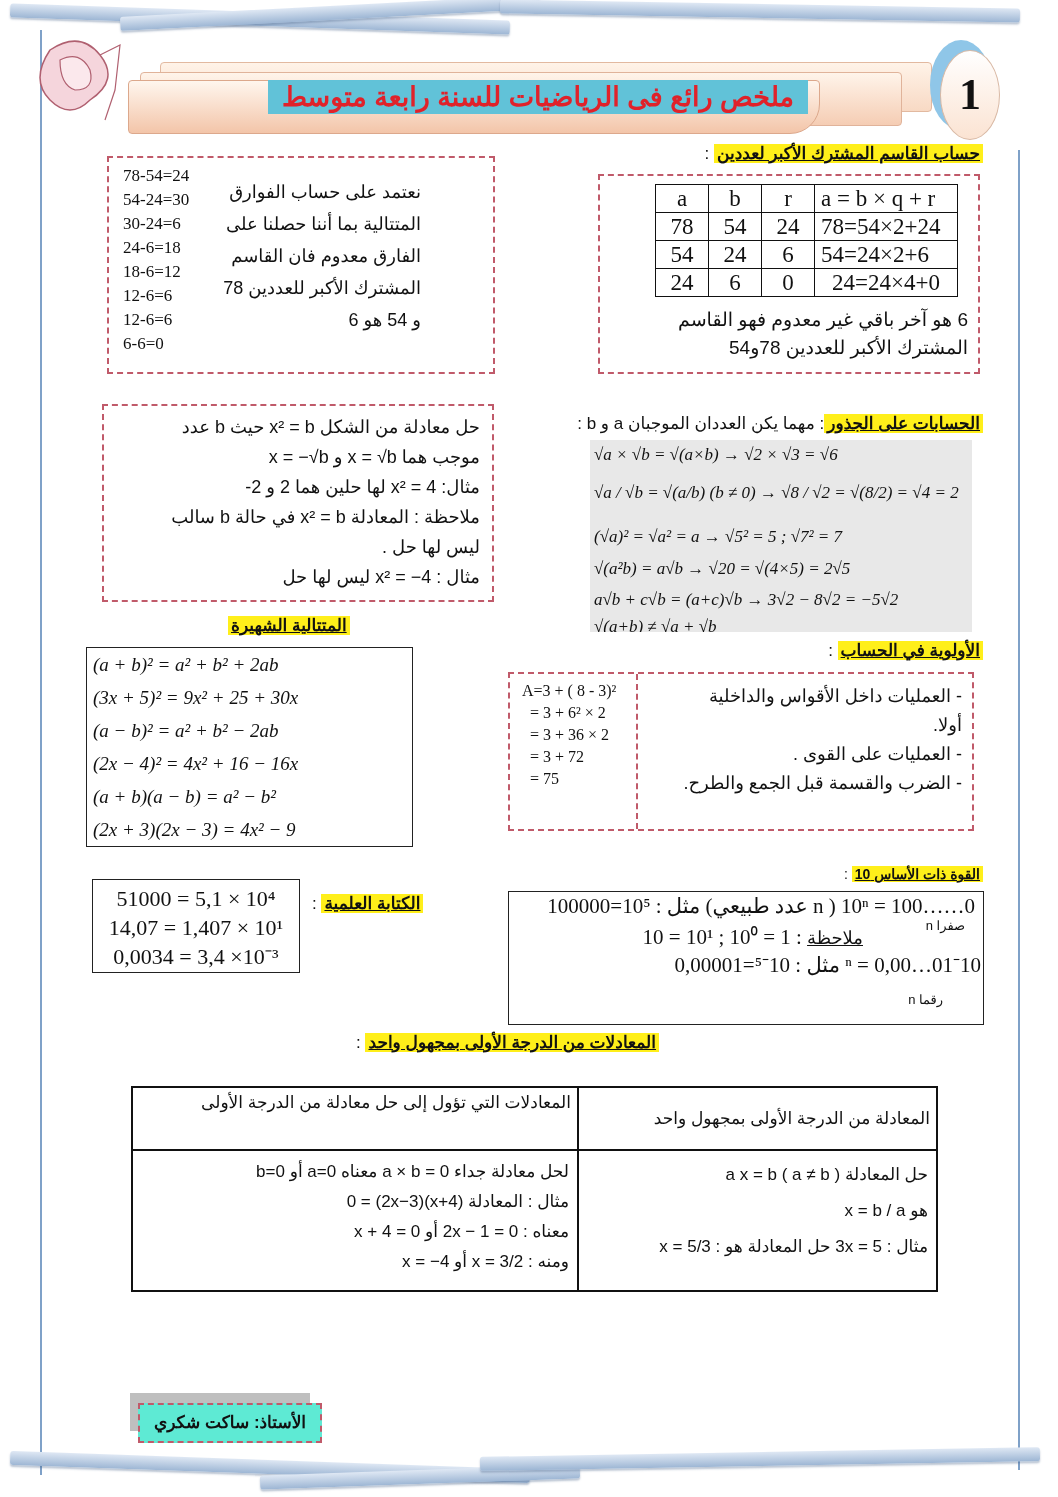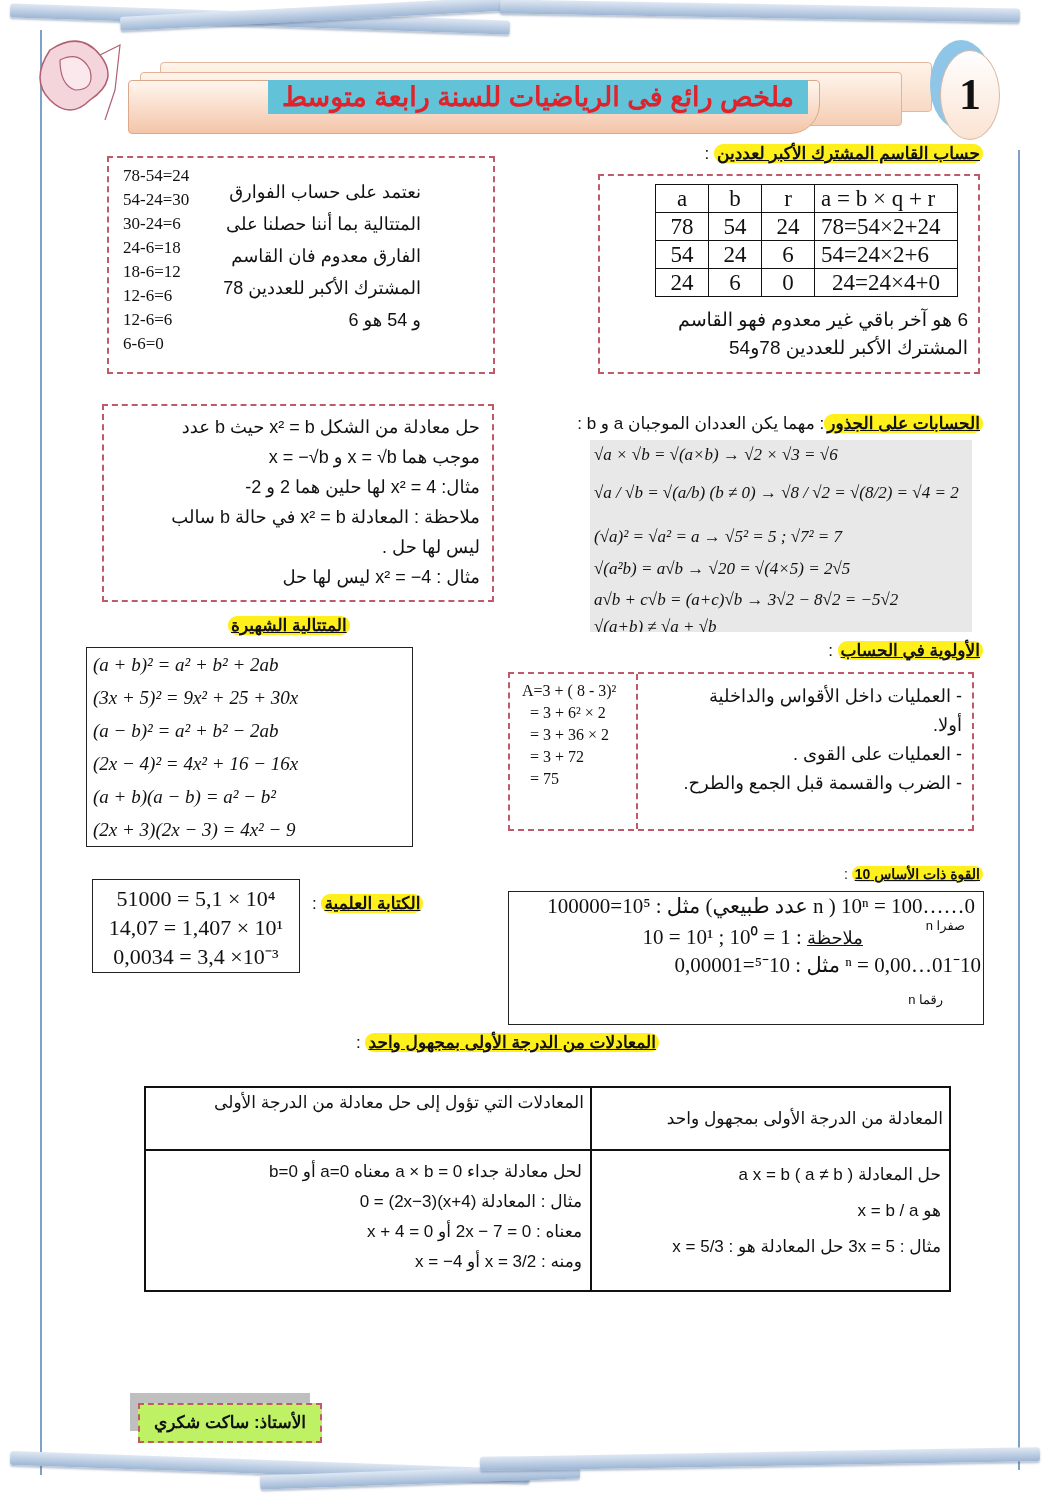--- a/index.html
+++ b/index.html
@@ -2,21 +2,21 @@
 <html><head>
 <meta charset="utf-8">
 <style>
   html,body{margin:0;padding:0;}
   body{width:1058px;height:1497px;position:relative;background:#fff;font-family:"Liberation Sans",sans-serif;color:#111;overflow:hidden;}
   .abs{position:absolute;}
   .rtl{direction:rtl;text-align:right;}
   .serif{font-family:"Liberation Serif",serif;}
   .dash{border:2px dashed #c05a6a;}
   .solid{border:1.5px solid #222;}
-  .hl{background:#ffef1a;font-weight:bold;text-decoration:underline;padding:0 3px;border-radius:9px;}
+  .hl{background:#ffef1a;font-weight:bold;text-decoration:underline;padding:0 3px;}
   
   .frame-left{left:40px;top:30px;width:2px;height:1445px;background:#7fa1c8;}
   .frame-right{right:38px;top:150px;width:2px;height:1320px;background:#7fa1c8;}
   .ribbon{height:14px;background:linear-gradient(#dfe8f4,#9db6d4);border-radius:3px;box-shadow:0 2px 2px rgba(60,90,130,.35);}
   
   .banner-back{left:160px;top:62px;width:770px;height:48px;background:linear-gradient(#fff3e8,#f8d9c4);border:1px solid #e2b9a0;border-radius:4px;}
   .banner-mid{left:140px;top:72px;width:760px;height:52px;background:linear-gradient(#fff4ea,#f5cdb4);border:1px solid #e0b39a;border-radius:4px;}
   .banner-front{left:128px;top:80px;width:690px;height:52px;background:linear-gradient(#fff6ee,#f3c5a9);border:1px solid #dca88c;border-radius:4px 4px 30px 4px;}
   .title{left:268px;top:80px;width:540px;height:34px;background:#61c2d8;color:#e0222a;font-size:27px;font-weight:bold;line-height:34px;text-align:center;direction:rtl;}
   .page-num-shadow{left:930px;top:40px;width:62px;height:90px;border-radius:50%;background:#8fc6e8;}
@@ -191,36 +191,36 @@
     <span style="text-decoration:underline;font-family:'Liberation Sans',sans-serif;font-size:18px;">ملاحظة</span>
     <span>: 1 = 10⁰ ; 10¹ = 10</span>
   </div>
   <div class="abs rtl serif" style="right:2px;top:58px;font-size:21px;white-space:nowrap;">10⁻ⁿ = 0,00…01   مثل : 10⁻⁵=0,00001</div>
   <div class="abs" style="right:40px;top:100px;font-size:13px;">n رقما</div>
 </div>
 
 <div class="abs rtl" style="left:356px;top:1032px;font-size:17px;white-space:nowrap;">
   <span class="hl">المعادلات من الدرجة الأولى بمجهول واحد</span><span> :</span>
 </div>
-<table class="abs eq-table" style="left:131px;top:1086px;width:807px;height:206px;margin-left:13px;">
+<table class="abs eq-table" style="left:131px;top:1086px;width:807px;height:206px;">
   <tbody>
       <tr style="height:34px;">
     <td class="rtl" style="padding:4px 6px;">المعادلات التي تؤول إلى حل معادلة من الدرجة الأولى</td>
     <td class="rtl" style="padding:20px 6px;width:345px;">المعادلة من الدرجة الأولى بمجهول واحد</td>
   </tr>
   <tr>
     <td class="rtl" style="padding:6px 8px;line-height:30px;">
       <div>لحل معادلة جداء a × b = 0 معناه a=0 أو b=0</div>
       <div>مثال : المعادلة (x+4)(2x−3) = 0</div>
-      <div>معناه : 2x − 7 = 0 أو x + 4 = 0</div>
+      <div>معناه : 2x − 1 = 0 أو x + 4 = 0</div>
       <div>ومنه : x = 3/2 أو x = −4</div>
     </td>
     <td class="rtl" style="padding:6px 8px;line-height:36px;">
       <div>حل المعادلة a x = b ( a ≠ b )</div>
       <div>هو x = b / a</div>
       <div>مثال : 3x = 5 حل المعادلة هو : x = 5/3</div>
     </td>
   </tr>
 </tbody>
   </table>
 
 <div class="abs" style="left:130px;top:1393px;width:180px;height:38px;background:#bfbfbf;"></div>
-<div class="abs dash rtl" style="left:138px;top:1403px;width:180px;height:36px;background:#bef264;font-size:17px;font-weight:bold;line-height:36px;text-align:center;">الأستاذ: ساكت شكري</div>
+<div class="abs dash rtl" style="left:138px;top:1403px;width:180px;height:36px;background:#5eead4;font-size:17px;font-weight:bold;line-height:36px;text-align:center;">الأستاذ: ساكت شكري</div>
 
 </body></html>

